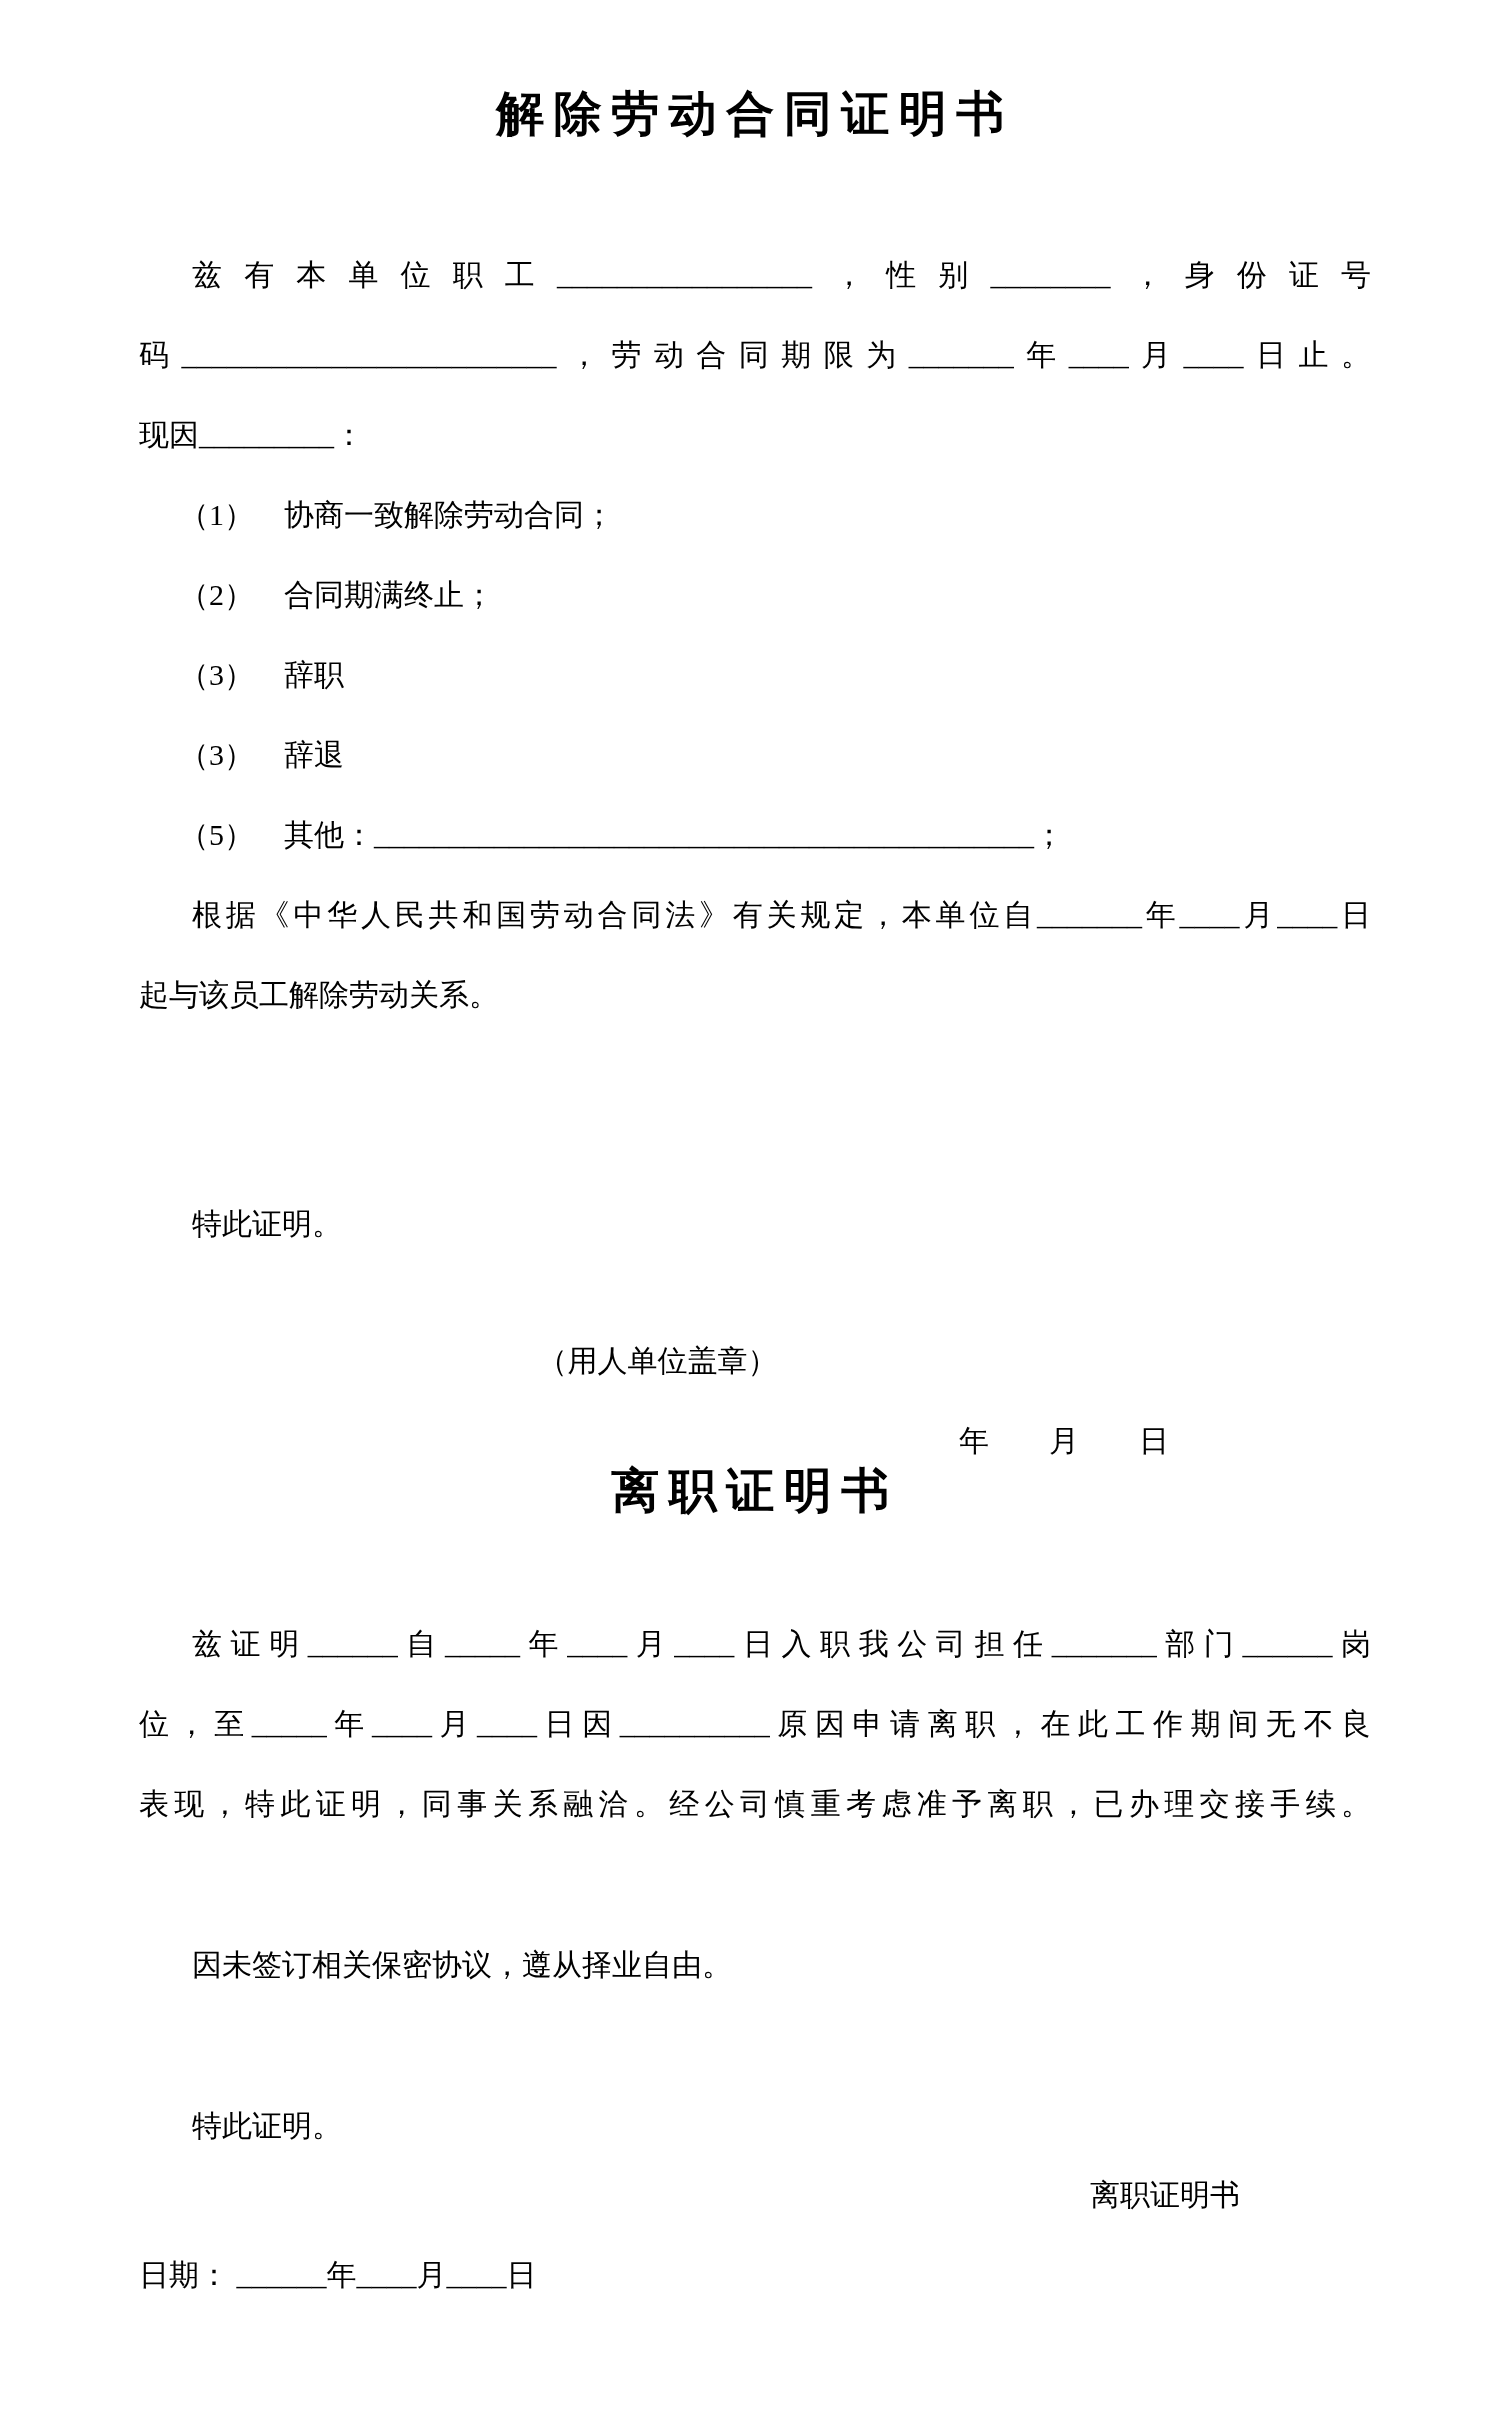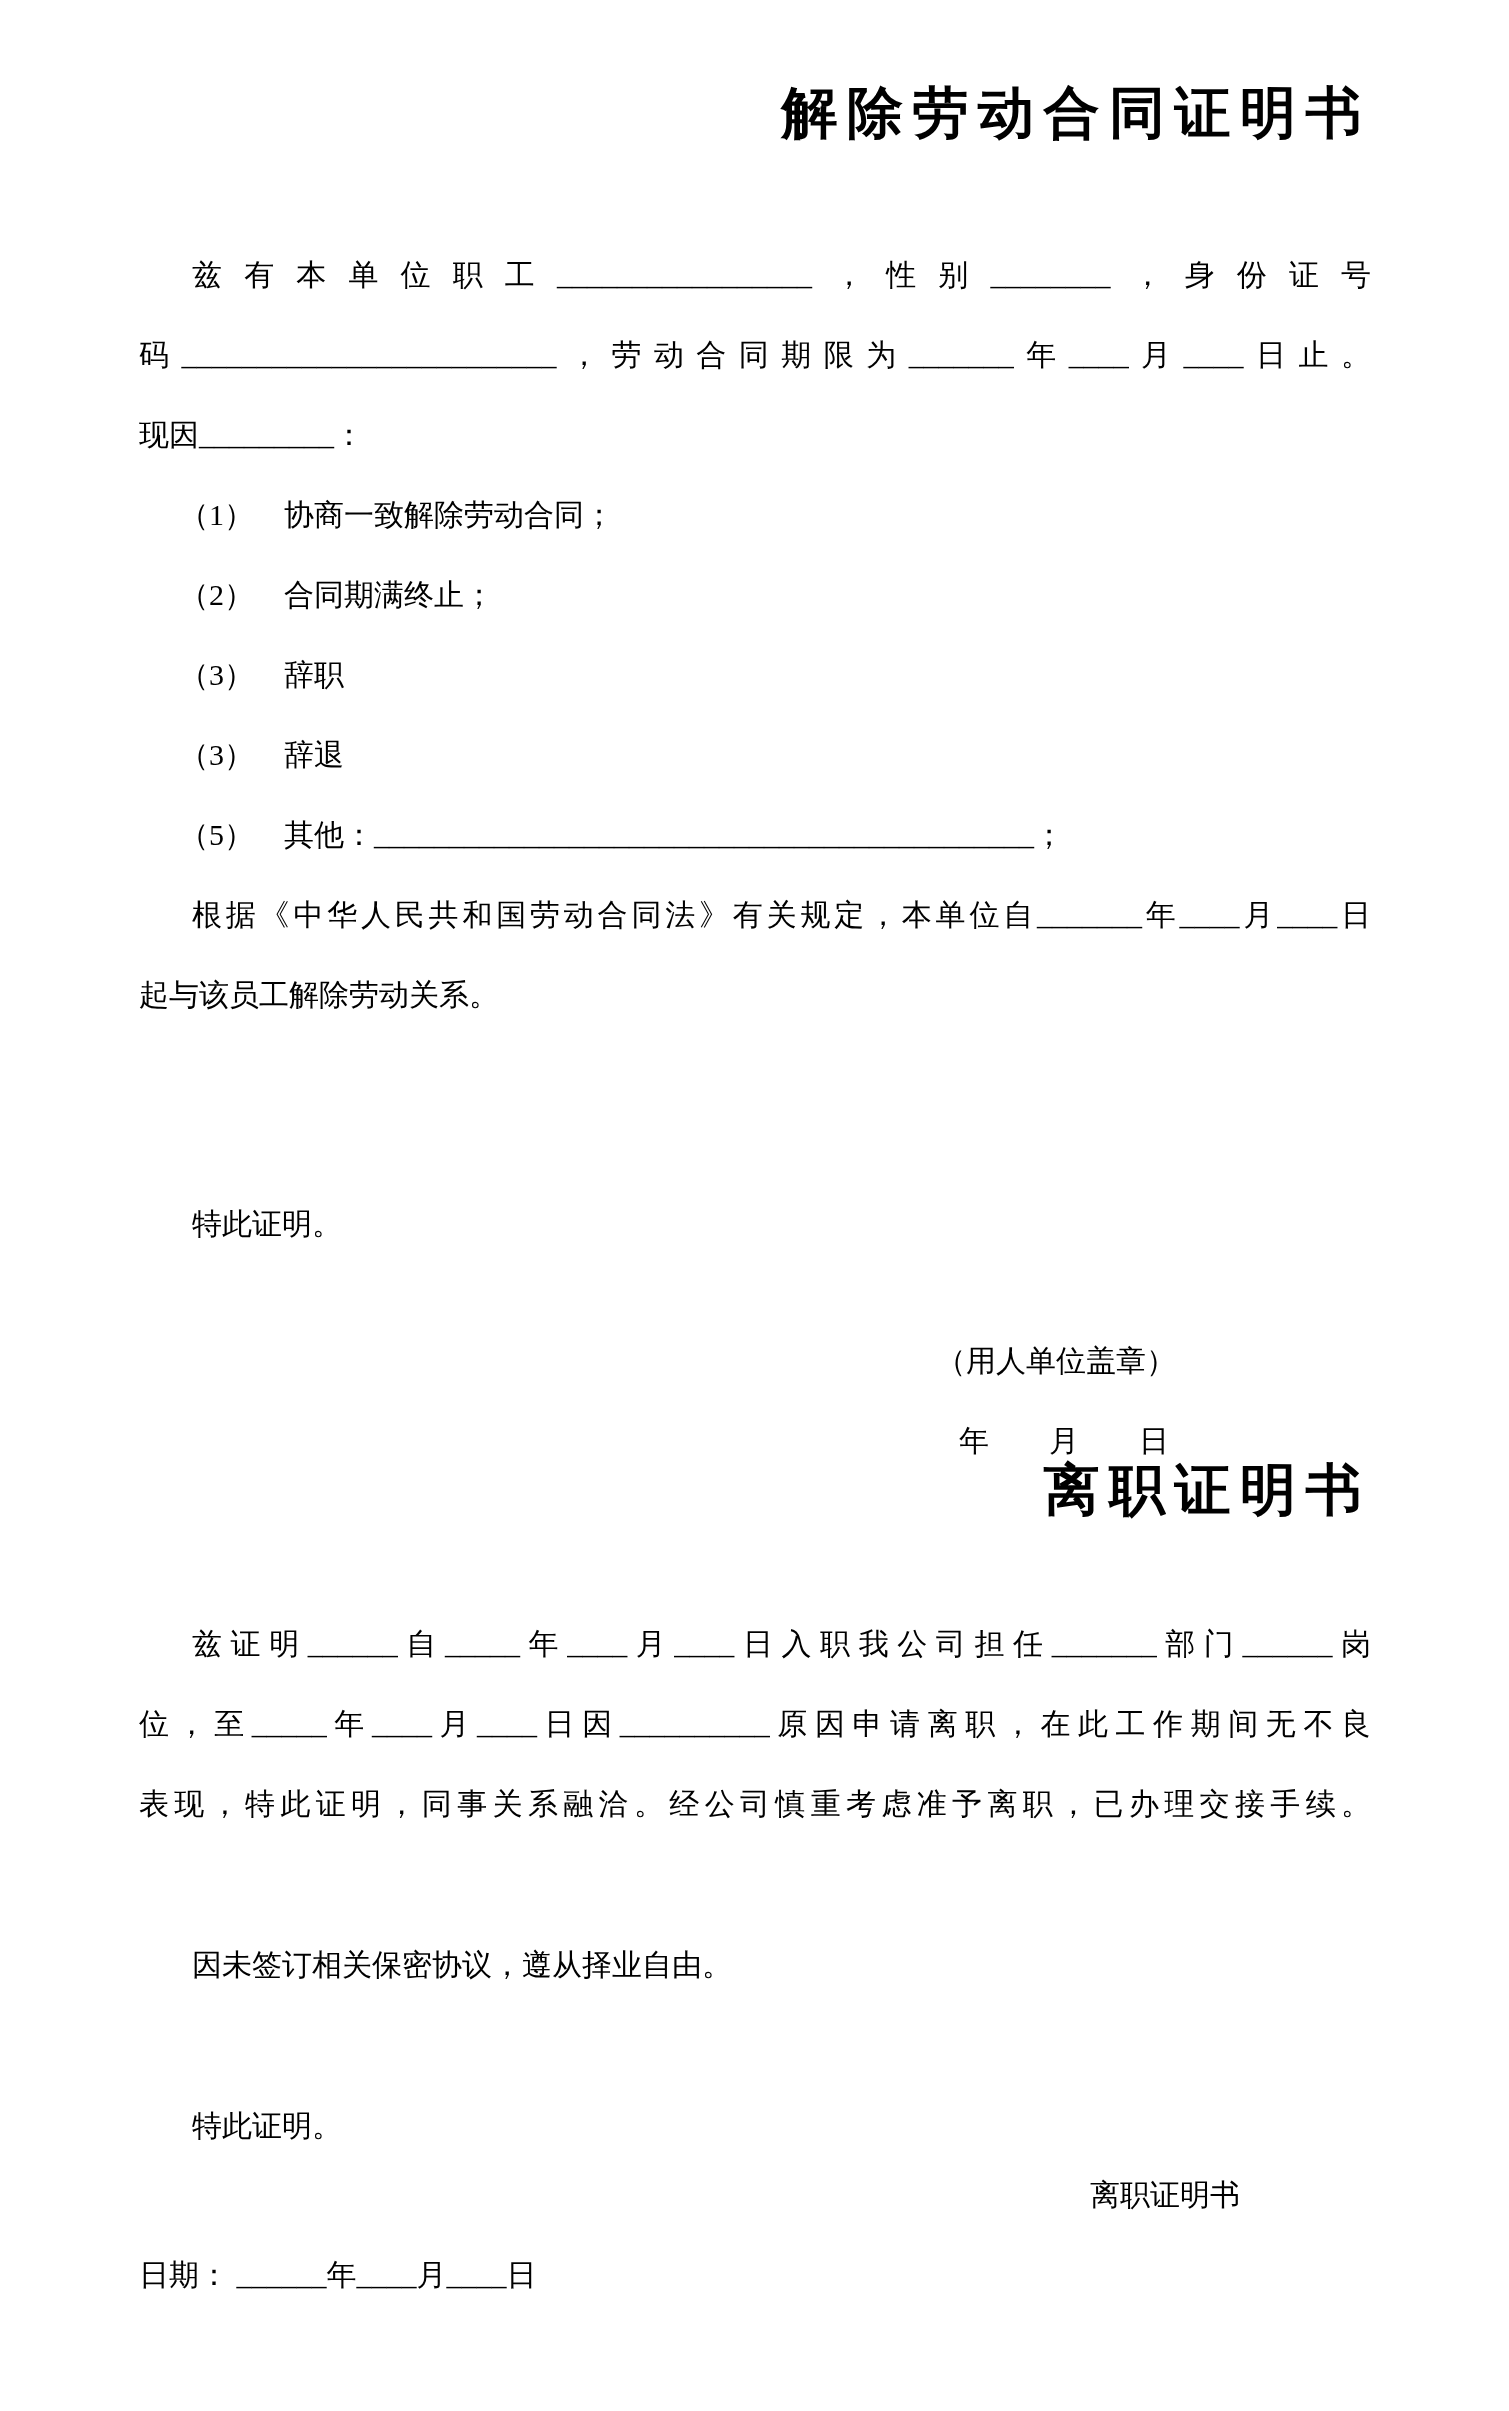--- a/index.html
+++ b/index.html
@@ -23,32 +23,32 @@
   }
   .stretch {
     text-align: justify;
     text-align-last: justify;
     white-space: normal;
     overflow: hidden;
   }
   .indent { text-indent: 53px; }
   .reason { padding-left: 40px; }
   .doc-title {
-    font-size: 56px;
+    font-size: 48px;
     line-height: 67px;
     height: 67px;
     font-weight: 700;
-    text-align: right;
+    text-align: center;
     letter-spacing: 9.5px;
   }
   .t1 { margin-top: 80px; }
   .mt-p1 { margin-top: 88px; }
   .mt-certify1 { margin-top: 149px; }
   .mt-seal1 { margin-top: 57px; }
-  .seal1 { text-align: right; padding-right: 195px; }
+  .seal1 { text-align: center; padding-right: 195px; }
   .date1 { text-align: right; padding-right: 202px; }
   .t2 { margin-top: -24px; }
   .mt-body { margin-top: 80px; }
   .mt-conf { margin-top: 81px; }
   .mt-certify2 { margin-top: 81px; }
   .mt-seal2 { margin-top: -11.4px; }
   .seal2 { text-align: right; padding-right: 131px; }
   .date2 { text-align: left; padding-right: 11.4px; }
 </style>
 </head>

